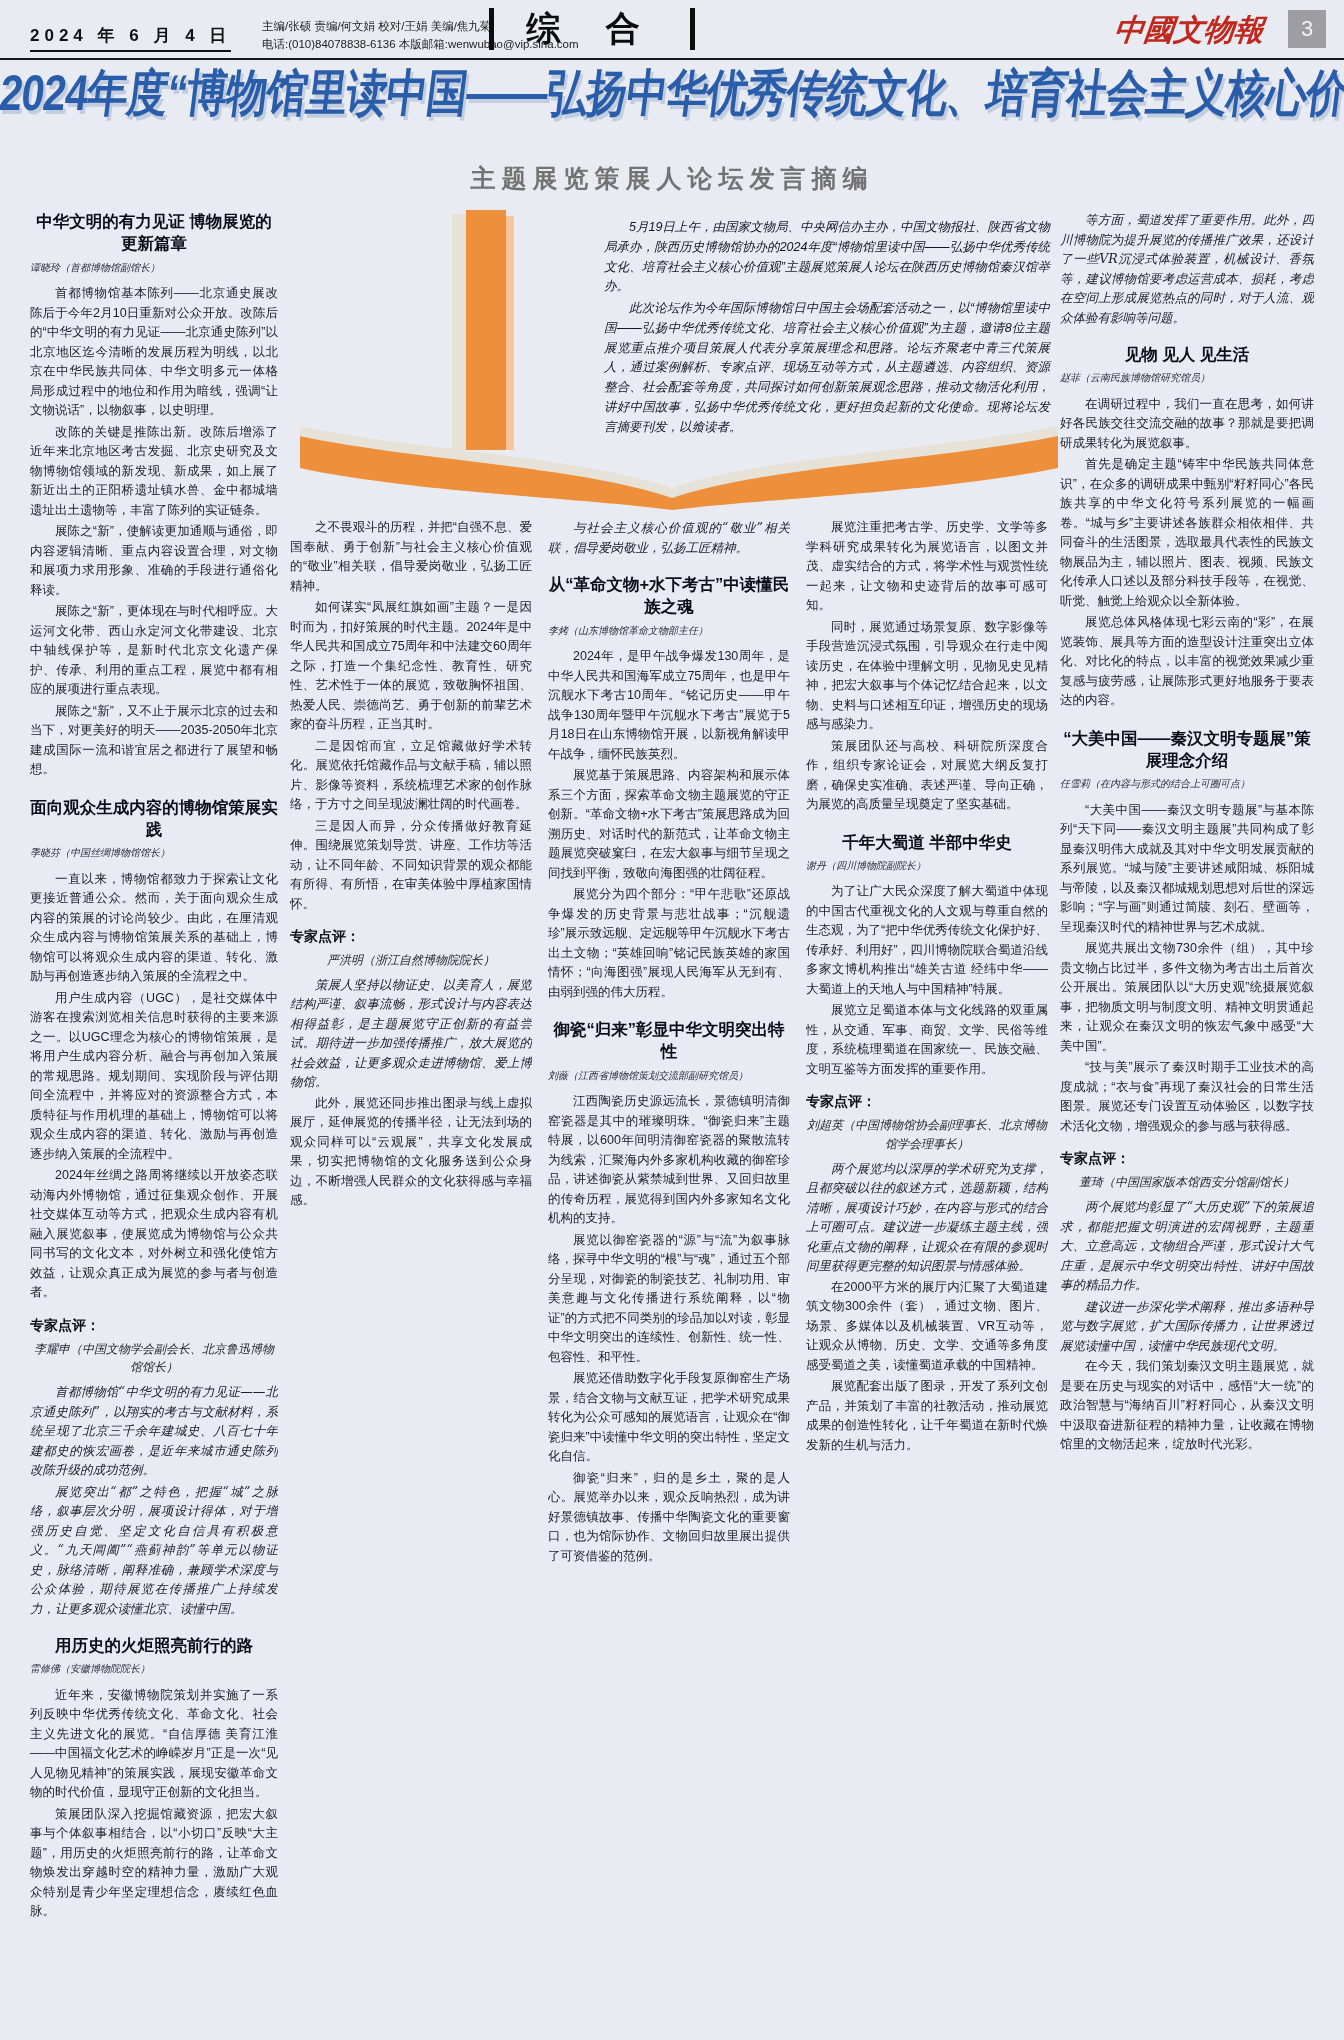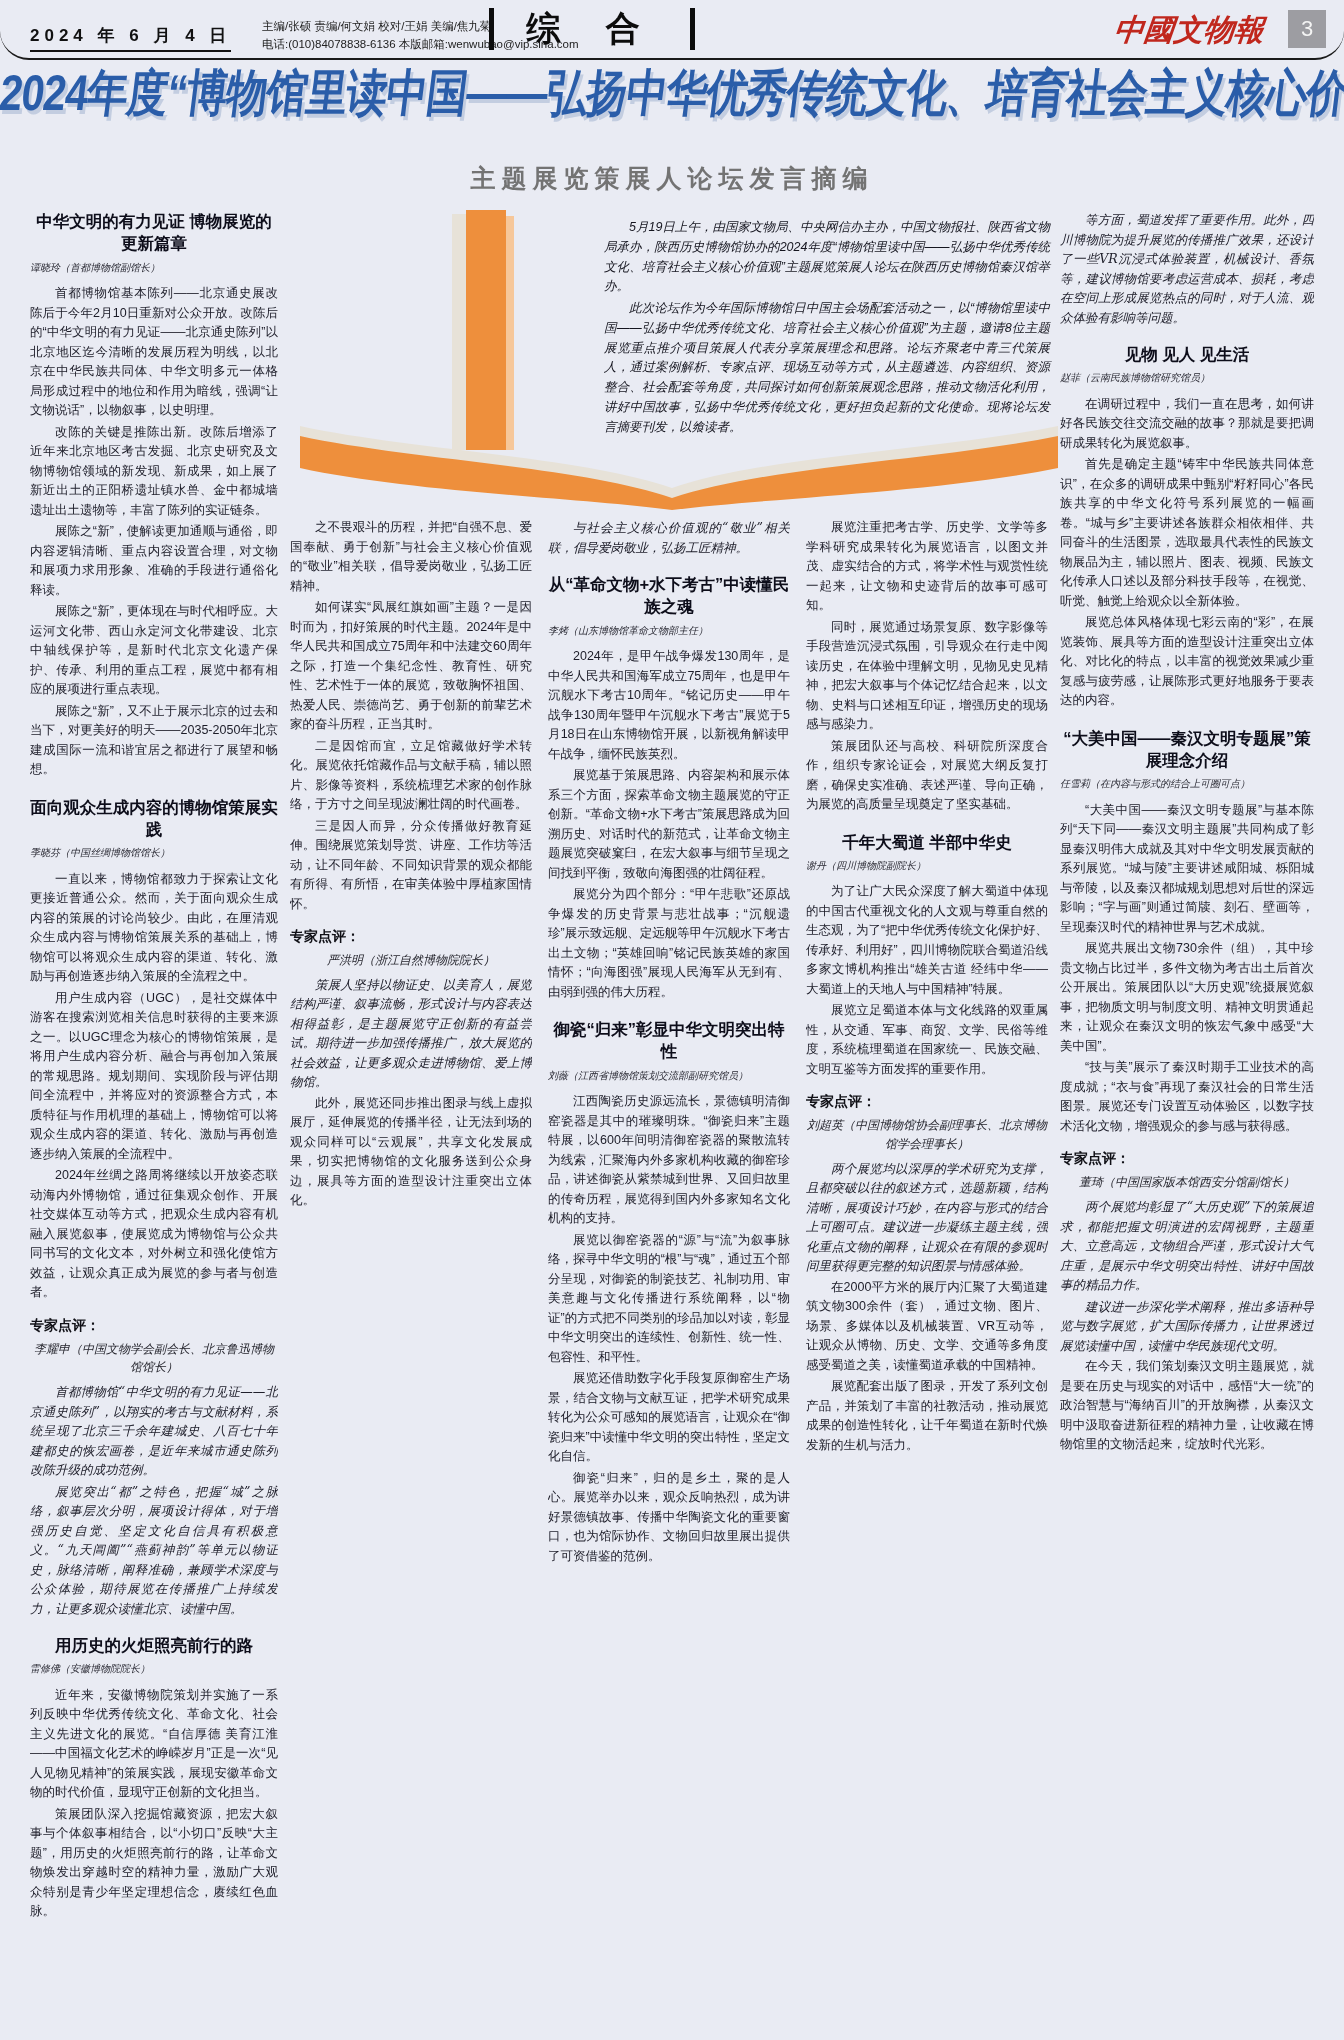--- a/index.html
+++ b/index.html
@@ -1,19 +1,19 @@
 <!DOCTYPE html>
 <html><head>
 <meta charset="utf-8">
 <style>
   html,body{margin:0;padding:0;background:#cfd2dc;}
   #page{position:relative;width:1344px;height:2040px;background:#e9ebf3;margin:0 auto;
         font-family:"Liberation Sans","DejaVu Sans",sans-serif;overflow:hidden;}
   
-  #header{position:absolute;left:0;top:0;width:1344px;height:58px;border-bottom:2px solid #1a1a1a;border-radius:29px;}
+  #header{position:absolute;left:0;top:0;width:1344px;height:58px;border-bottom:2px solid #1a1a1a;}
   .hdr-date{position:absolute;left:30px;top:24px;font-size:17px;font-weight:bold;letter-spacing:5px;
             color:#111;border-bottom:2px solid #111;padding-bottom:3px;}
   .hdr-eds{position:absolute;left:262px;top:18px;font-size:11.5px;line-height:1.55;color:#222;}
   .hdr-section{position:absolute;left:432px;top:6px;width:320px;text-align:center;font-size:34px;
                font-weight:bold;color:#0c0c0c;letter-spacing:18px;display:flex;align-items:center;justify-content:center;gap:32px;}
   .hdr-bar{display:inline-block;width:5px;height:42px;background:#0c0c0c;}
   .hdr-masthead{position:absolute;right:80px;top:10px;font-family:"DejaVu Serif","Liberation Serif",serif;
                 font-style:italic;font-weight:bold;font-size:30px;color:#c0271d;transform:skewX(-6deg);}
   .hdr-pagebox{position:absolute;right:18px;top:10px;width:38px;height:38px;background:#9d9da2;color:#f4f4f4;
                font-size:22px;display:flex;align-items:center;justify-content:center;}
@@ -129,21 +129,21 @@
         <p class="para">三是因人而异，分众传播做好教育延伸。围绕展览策划导赏、讲座、工作坊等活动，让不同年龄、不同知识背景的观众都能有所得、有所悟，在审美体验中厚植家国情怀。</p>
       </div>
 
     <div class="expert-label">专家点评：</div>
     <div class="expert-name">严洪明（浙江自然博物院院长）</div>
     <div class="kaiti">
         <p class="para kaiti">策展人坚持以物证史、以美育人，展览结构严谨、叙事流畅，形式设计与内容表达相得益彰，是主题展览守正创新的有益尝试。期待进一步加强传播推广，放大展览的社会效益，让更多观众走进博物馆、爱上博物馆。</p>
       </div>
 
     <div>
-        <p class="para">此外，展览还同步推出图录与线上虚拟展厅，延伸展览的传播半径，让无法到场的观众同样可以“云观展”，共享文化发展成果，切实把博物馆的文化服务送到公众身边，展具等方面的造型设计注重突出立体化。</p>
+        <p class="para">此外，展览还同步推出图录与线上虚拟展厅，延伸展览的传播半径，让无法到场的观众同样可以“云观展”，共享文化发展成果，切实把博物馆的文化服务送到公众身边，不断增强人民群众的文化获得感与幸福感。</p>
       </div>
   </div>
 
   <div class="col" id="col3">
     <p class="para kaiti">与社会主义核心价值观的“敬业”相关联，倡导爱岗敬业，弘扬工匠精神。</p>
 
     <div class="art-title">从“革命文物+水下考古”中读懂民族之魂</div>
     <div class="art-author">李烤（山东博物馆革命文物部主任）</div>
     <div>
         <p class="para">2024年，是甲午战争爆发130周年，是中华人民共和国海军成立75周年，也是甲午沉舰水下考古10周年。“铭记历史——甲午战争130周年暨甲午沉舰水下考古”展览于5月18日在山东博物馆开展，以新视角解读甲午战争，缅怀民族英烈。</p>
@@ -210,17 +210,17 @@
       </div>
 
     <div class="expert-label">专家点评：</div>
     <div class="expert-name">董琦（中国国家版本馆西安分馆副馆长）</div>
     <div class="kaiti">
         <p class="para kaiti">两个展览均彰显了“大历史观”下的策展追求，都能把握文明演进的宏阔视野，主题重大、立意高远，文物组合严谨，形式设计大气庄重，是展示中华文明突出特性、讲好中国故事的精品力作。</p>
         <p class="para kaiti">建议进一步深化学术阐释，推出多语种导览与数字展览，扩大国际传播力，让世界透过展览读懂中国，读懂中华民族现代文明。</p>
       </div>
 
     <div>
-        <p class="para">在今天，我们策划秦汉文明主题展览，就是要在历史与现实的对话中，感悟“大一统”的政治智慧与“海纳百川”的开放胸襟，从秦汉文明中汲取奋进新征程的精神力量，让收藏在博物馆里的文物活起来，绽放时代光彩。</p>
+        <p class="para">在今天，我们策划秦汉文明主题展览，就是要在历史与现实的对话中，感悟“大一统”的政治智慧与“海纳百川”籽籽同心，从秦汉文明中汲取奋进新征程的精神力量，让收藏在博物馆里的文物活起来，绽放时代光彩。</p>
       </div>
   </div>
 
 </div>
 
 </body></html>

